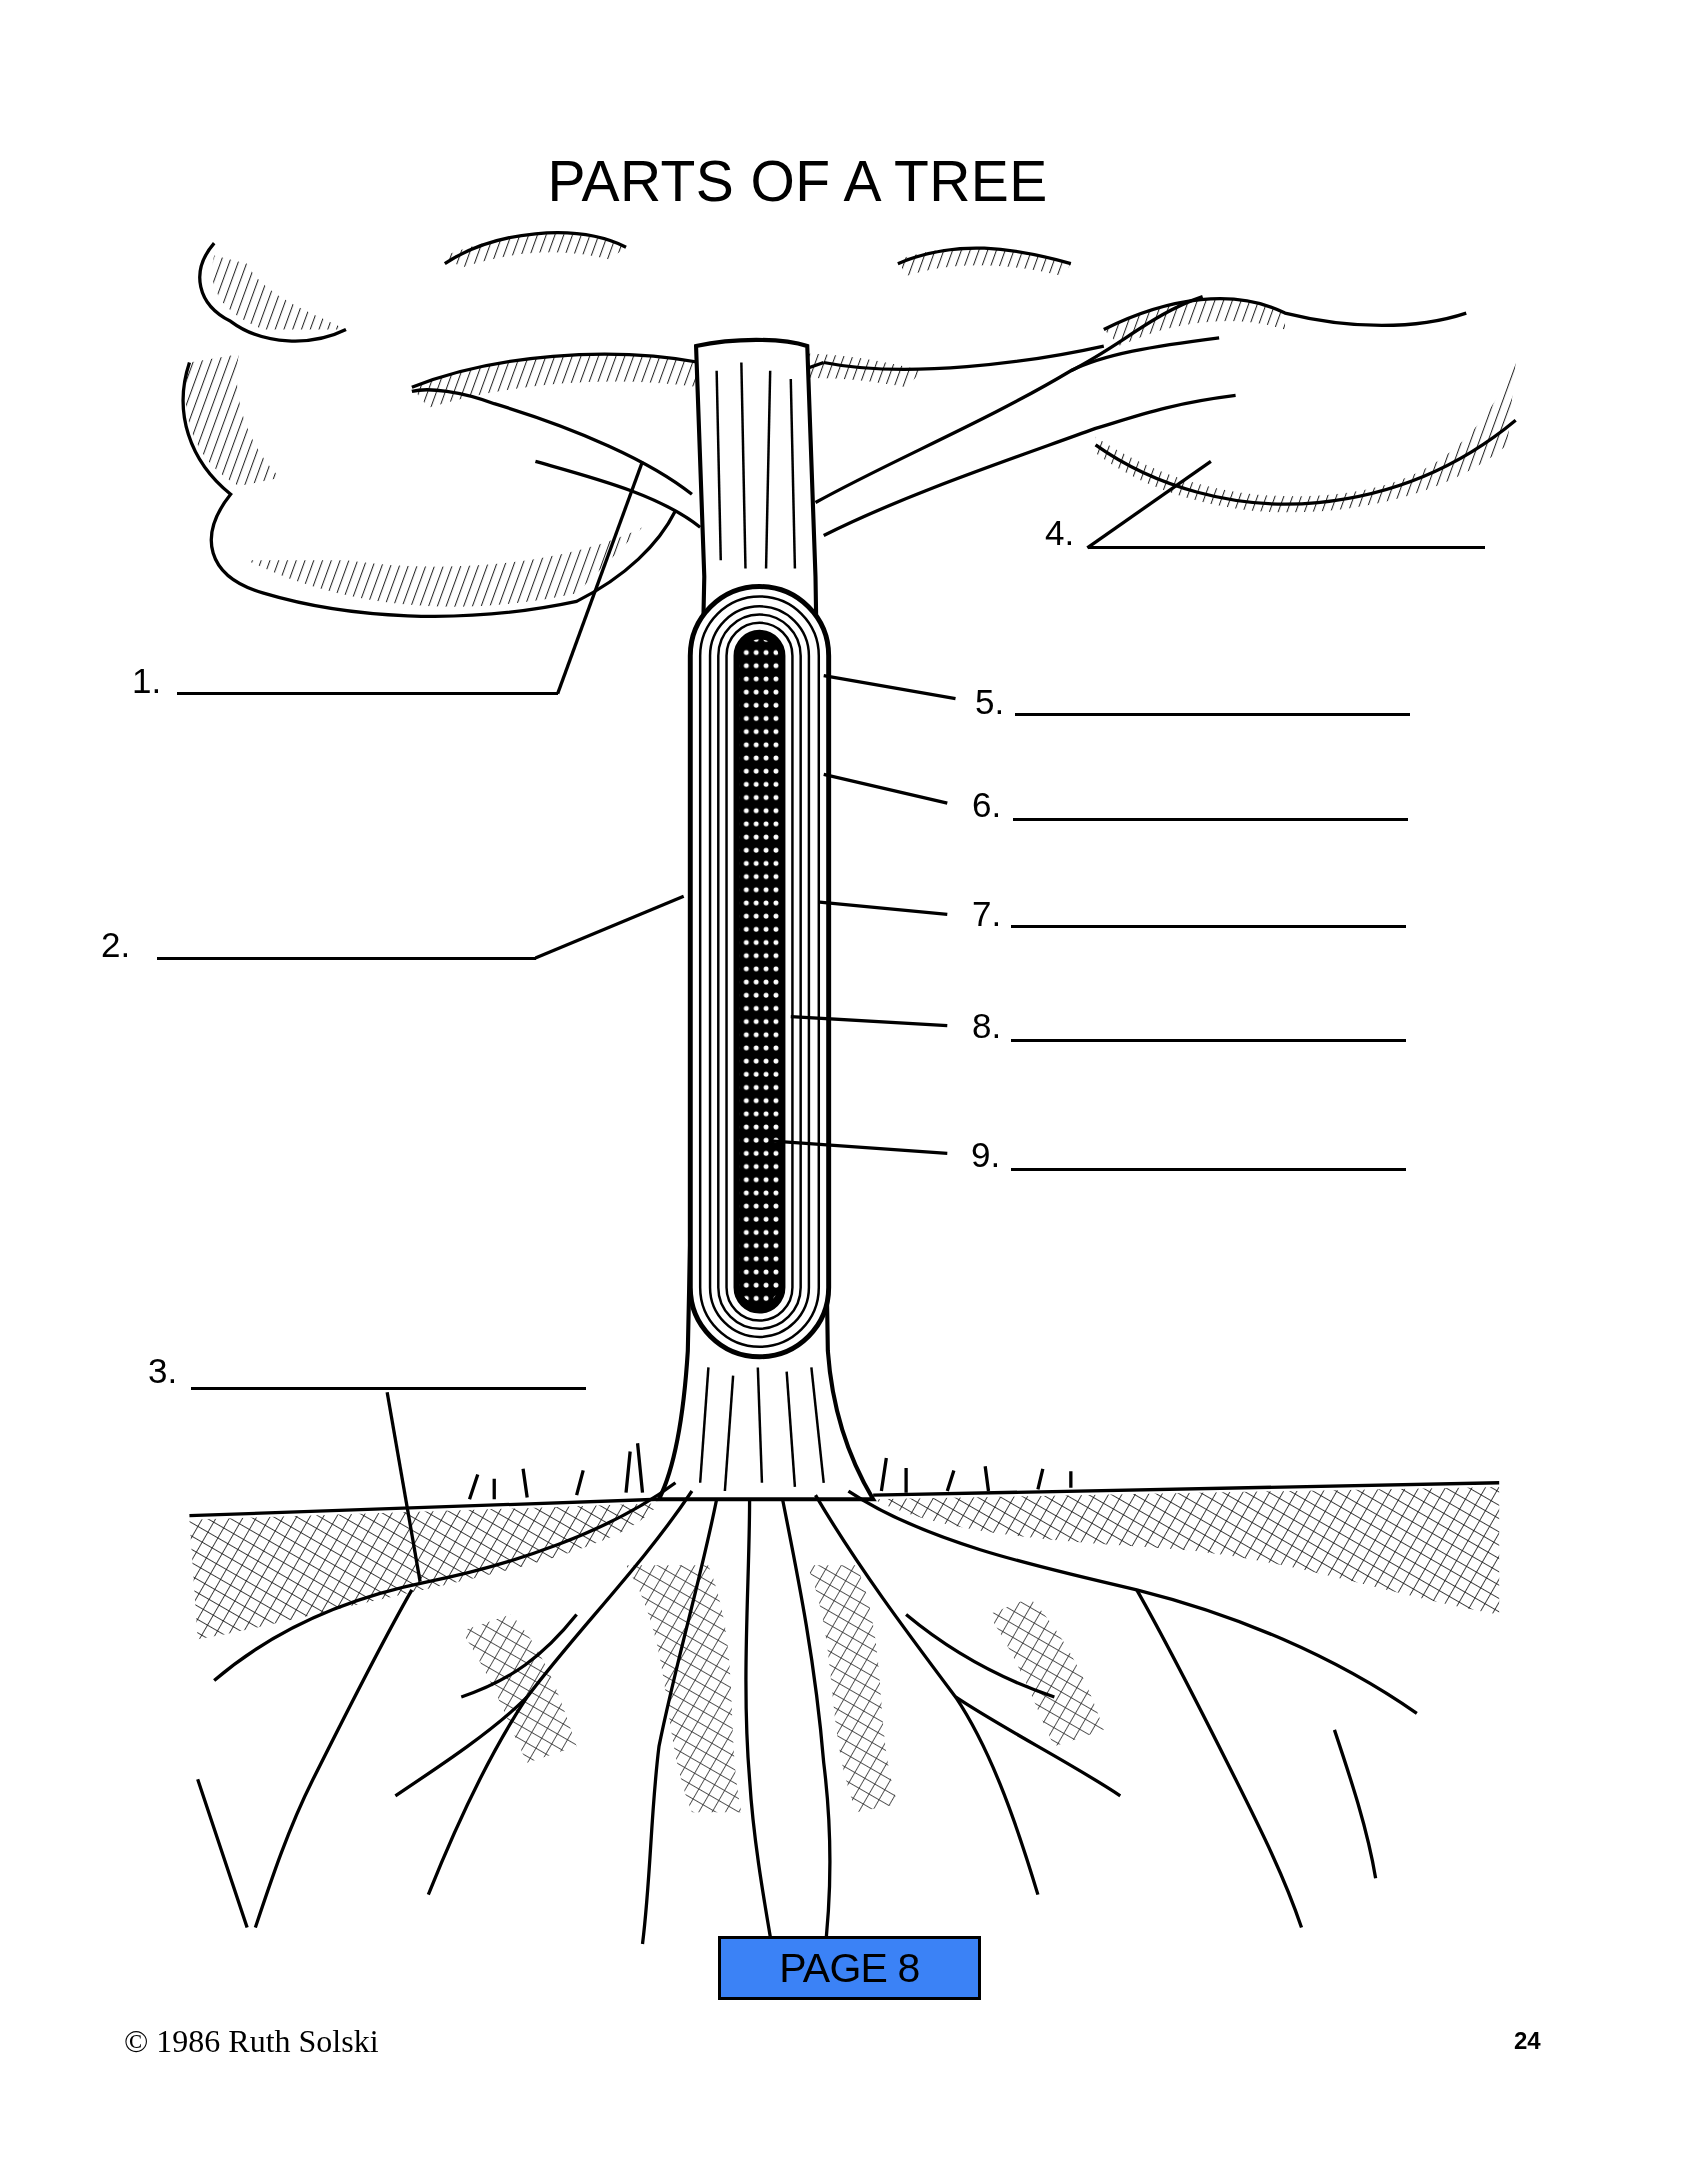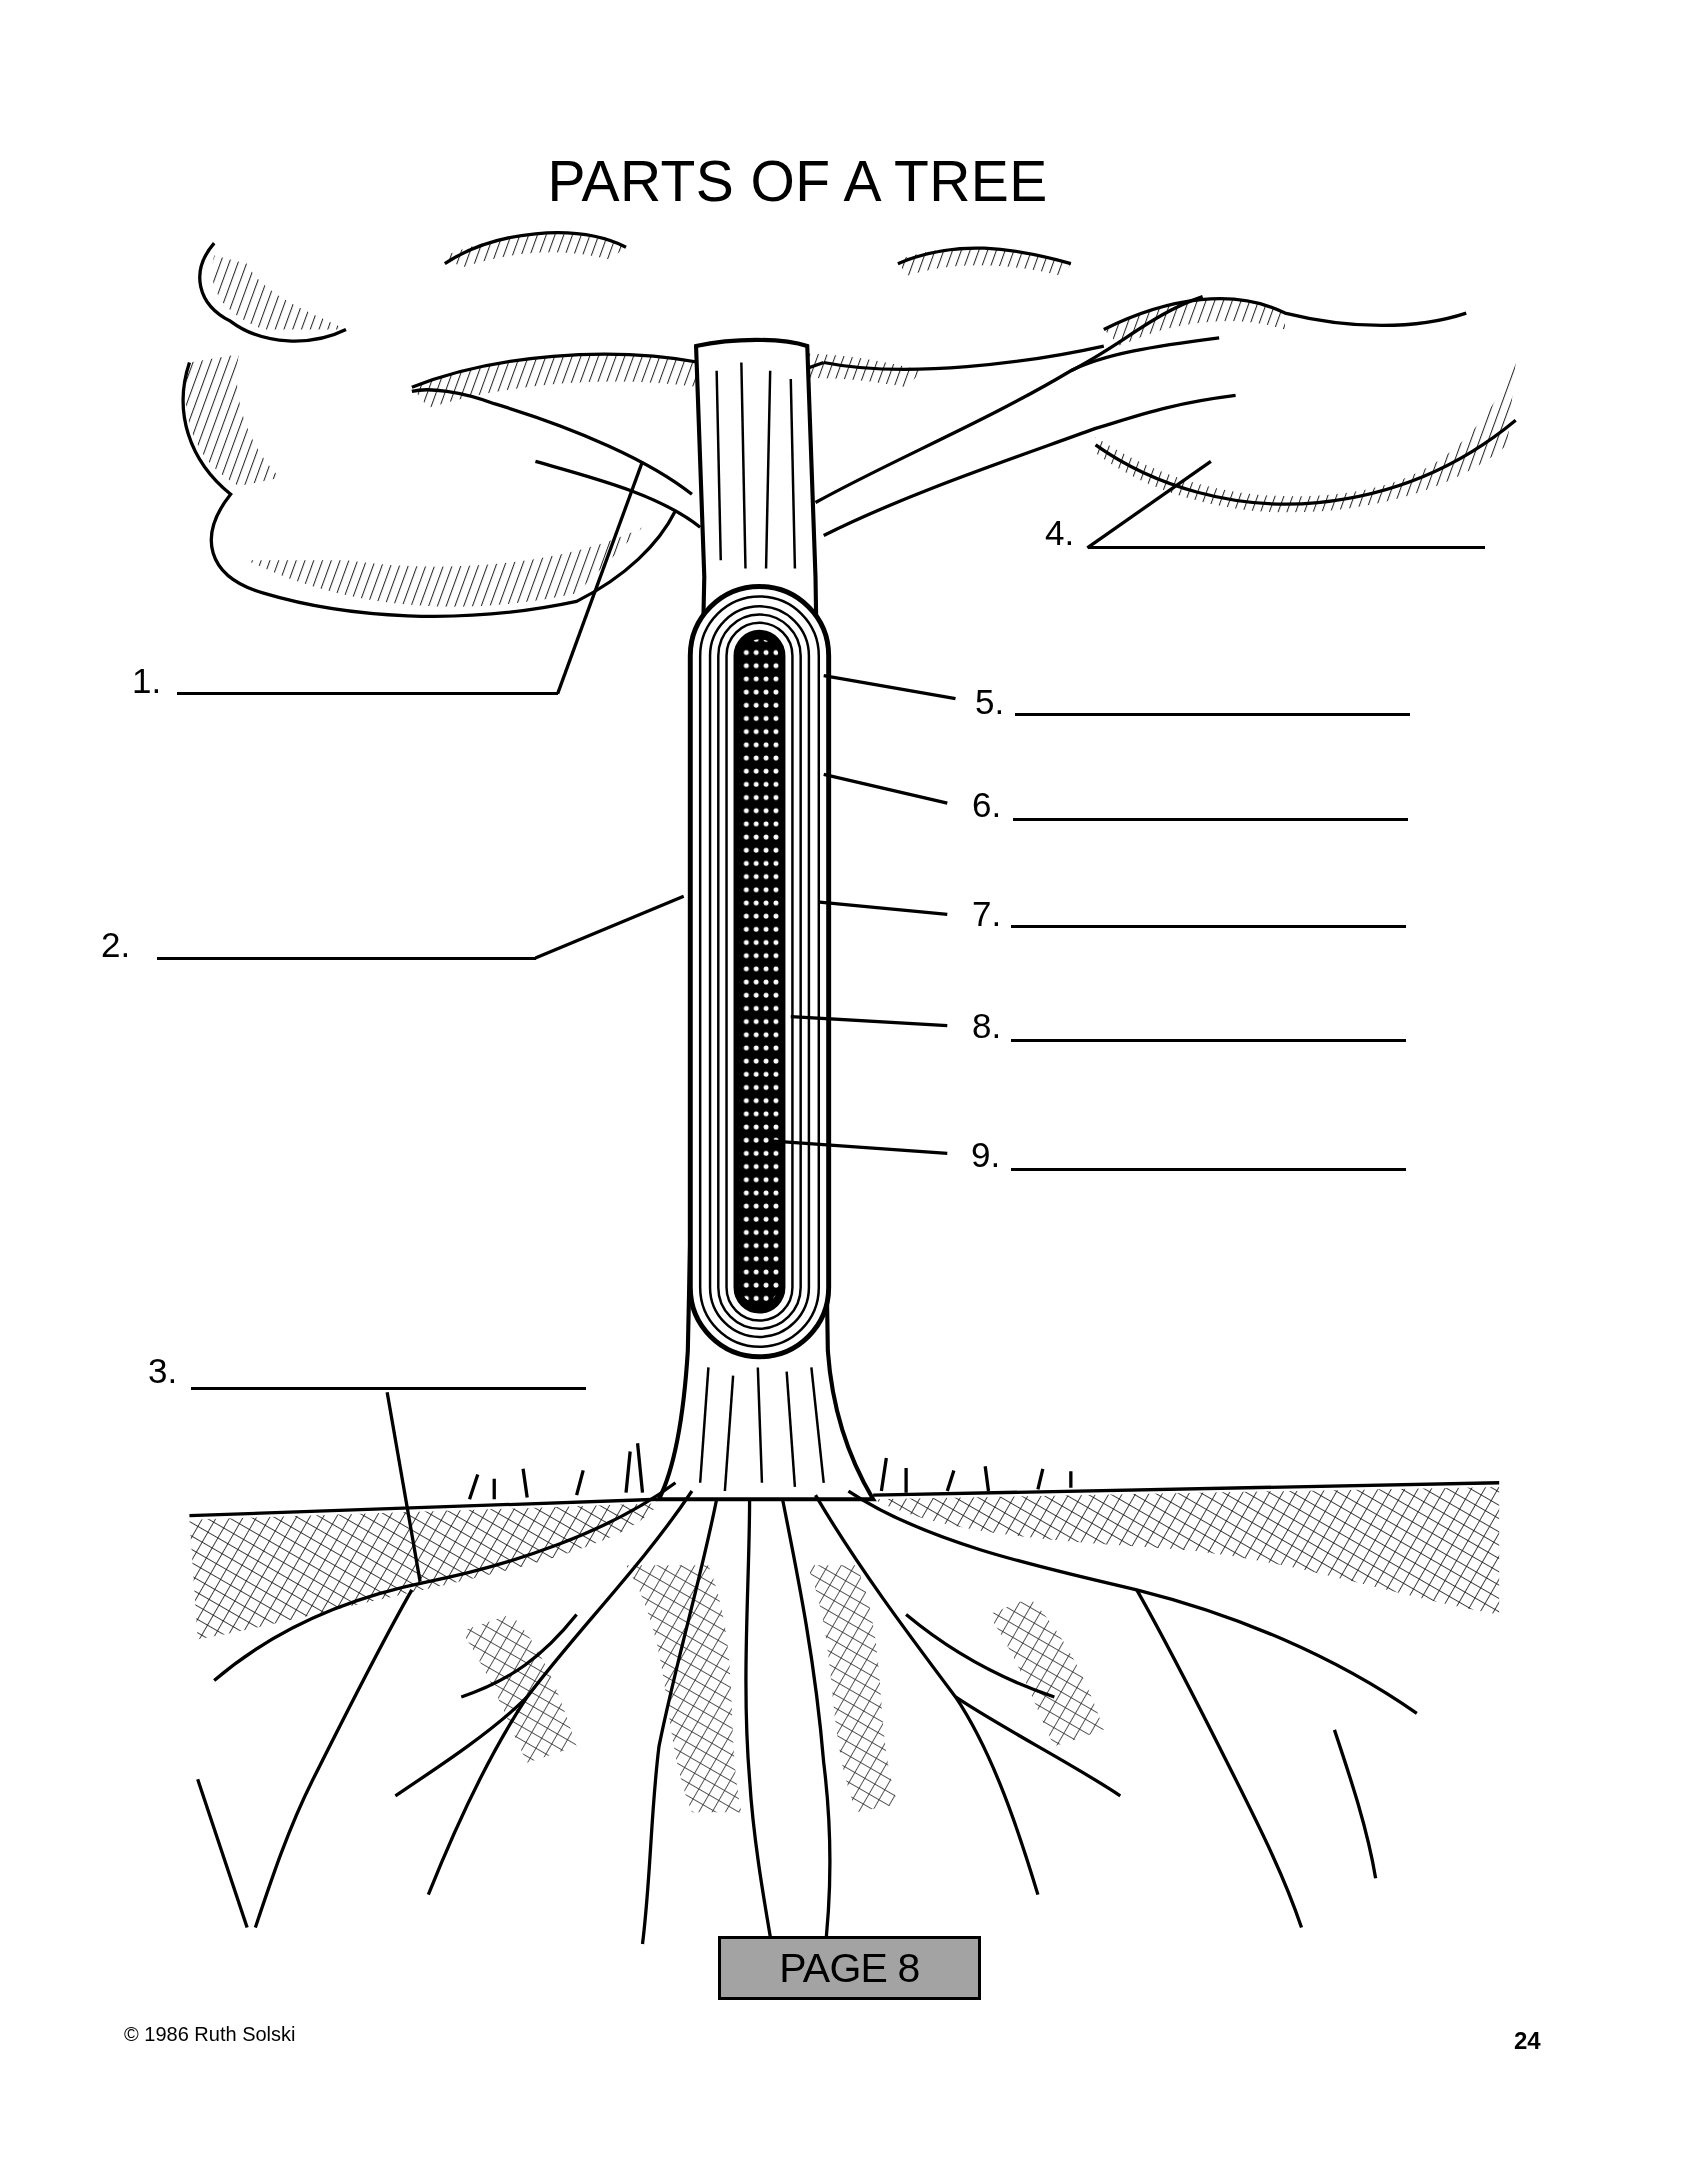--- a/index.html
+++ b/index.html
@@ -4,23 +4,23 @@
 <style>
   html, body { margin:0; padding:0; background:#ffffff; }
   body { width:1687px; height:2183px; position:relative; overflow:hidden;
          font-family:"Liberation Sans", "DejaVu Sans", sans-serif; color:#000; }
   .abs { position:absolute; }
   #title { left:0; width:1595px; top:148px; text-align:center; font-size:57px; letter-spacing:0.4px; }
   .num { font-size:35px; line-height:1; }
   .blank { position:absolute; height:0; border-top:3.3px solid #000; }
   #art { position:absolute; left:0; top:0; width:1687px; height:2183px; }
   #page-box { left:718px; top:1936px; width:257px; height:58px; border:3.3px solid #000;
-              background:#a3a3a3; display:flex; align-items:center; justify-content:center;
+              background:#3b82f6; display:flex; align-items:center; justify-content:center;
               font-size:41px; letter-spacing:-0.8px; }
-  #copyright { left:124px; top:2023px; font-size:20px; }
+  #copyright { left:124px; top:2023px; font-size:32px;font-family:Liberation Serif, serif; }
   #page-number { left:1514px; top:2027px; font-size:24px; font-weight:bold; }
 </style>
 </head>
 <body>
 
 <svg id="art" viewBox="0 0 2048 2650" xmlns="http://www.w3.org/2000/svg">
   <defs>
     <pattern id="hatch" width="10" height="10" patternUnits="userSpaceOnUse" patternTransform="rotate(20)">
       <line x1="0" y1="0" x2="0" y2="10" stroke="#000" stroke-width="2.5"></line>
     </pattern>

